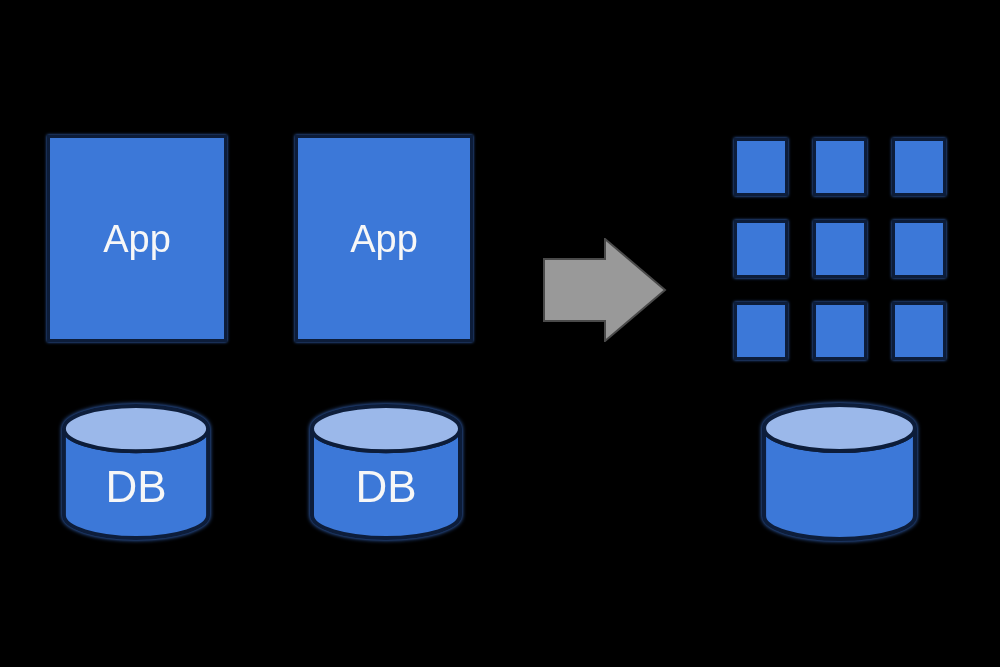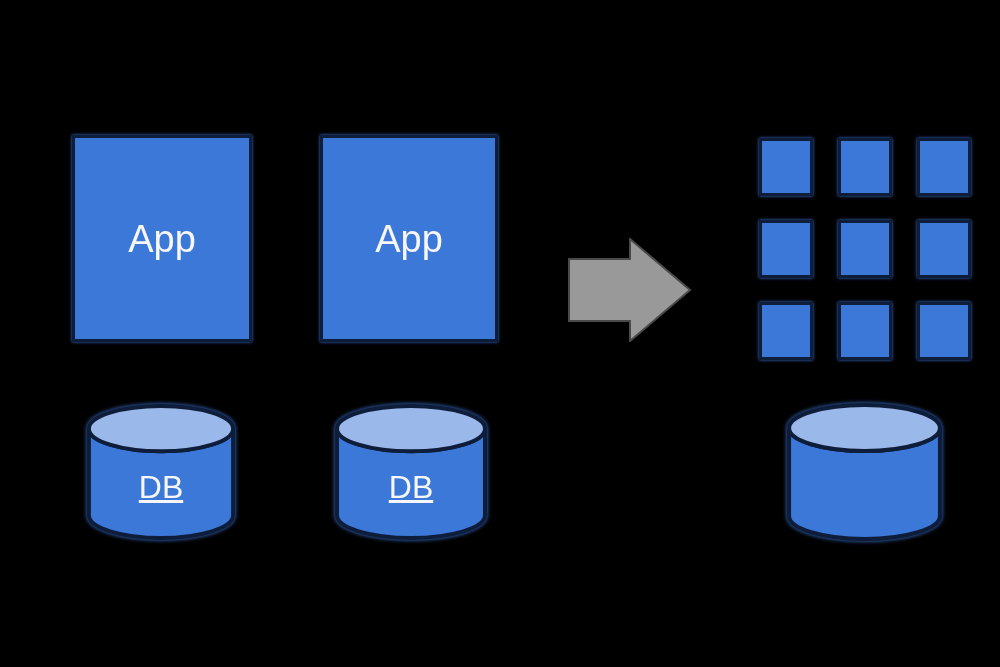--- a/index.html
+++ b/index.html
@@ -8,21 +8,21 @@
     background: #000;
   }
   #canvas {
     position: relative;
     width: 1000px;
     height: 667px;
     overflow: hidden;
     background: var(--background, #000000);
     font-family: "Liberation Sans", sans-serif;
   }
-  .abs { position: absolute; margin-left: 25px; }
+  .abs { position: absolute; }
 
   
   .app-box {
     background: var(--shape-fill, #3c78d8);
     border: 3px solid var(--shape-border, #0d1d3a);
     box-shadow: 0 0 3px var(--glow, #3f7ae0);
     box-sizing: border-box;
     display: flex;
     align-items: center;
     justify-content: center;
@@ -38,23 +38,22 @@
   .cyl { filter: drop-shadow(0 0 2px var(--glow, #3f7ae0)); }
   .cyl svg { display: block; width: 100%; height: 100%; }
   .cyl .cyl-label {
     position: absolute;
     left: 0; right: 0;
     top: 30px; bottom: 0;
     display: flex;
     align-items: center;
     justify-content: center;
     color: var(--label-text, #f7f7f7);
-    font-size: 32px;
+    font-size: 44px;
     user-select: none;
-    text-decoration: underline;
   }
 
   
   .arrow svg { display: block; }
 
   
   .ms-grid {
     display: grid;
     grid-template-columns: repeat(3, 54px);
     grid-template-rows: repeat(3, 58px);

